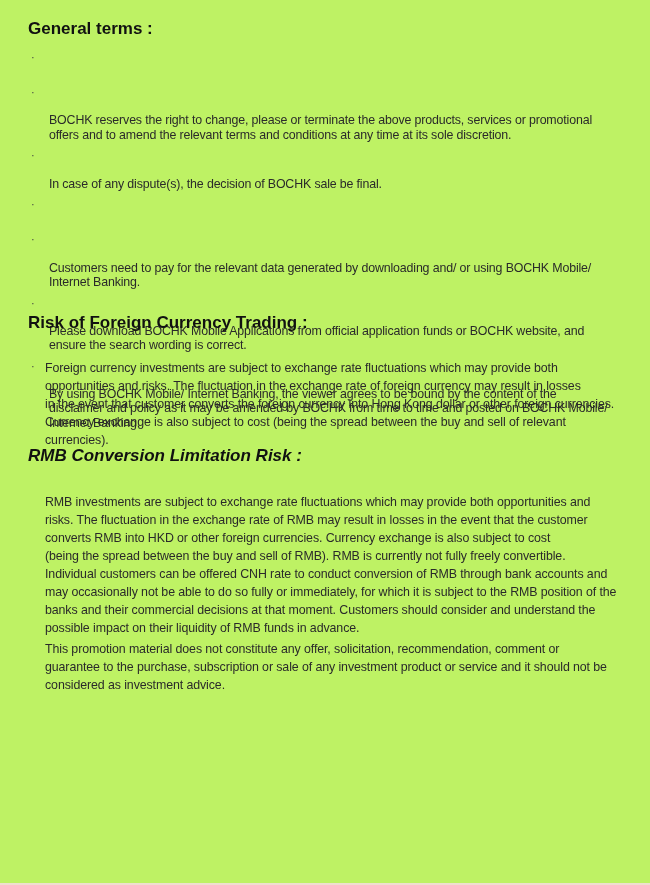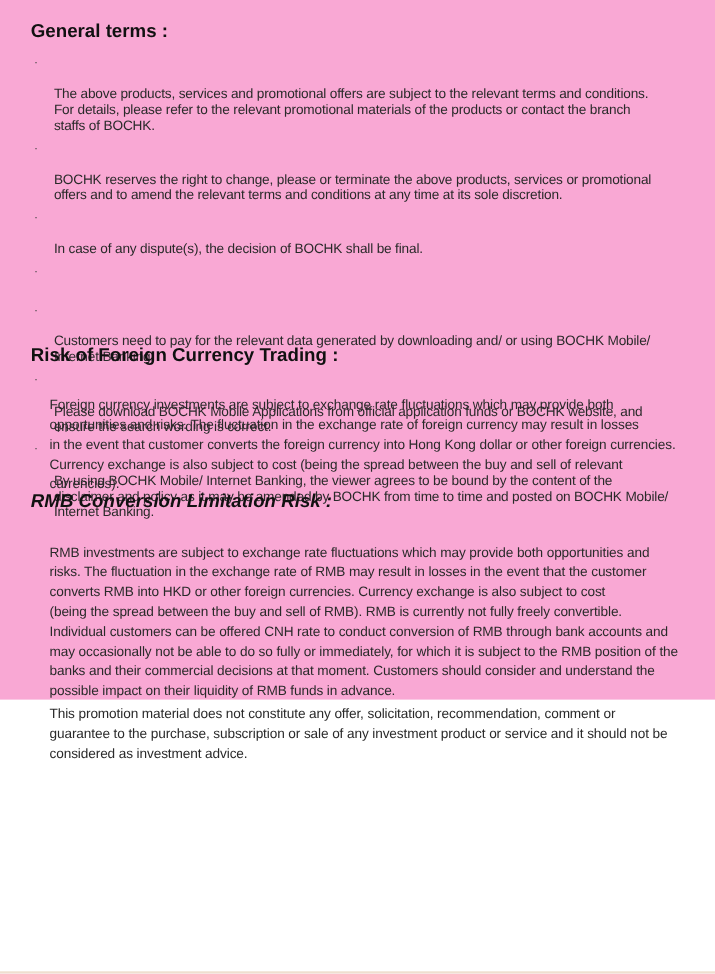--- a/index.html
+++ b/index.html
@@ -13,22 +13,22 @@
       position: relative;
       overflow: hidden;
       font-family: "Liberation Sans", "DejaVu Sans", sans-serif;
       color: #222222;
     }
     .page {
       position: absolute;
       left: 0;
       top: 0;
       width: 650px;
-      height: 636px;
-      background: #f9a8d4;
+      height: 883px;
+      background: #bef264;
     }
     .bottom-rule {
       position: absolute;
       left: 0;
       right: 0;
       bottom: 0;
       height: 2px;
       background: #efdfcf;
     }
     h2 {
@@ -89,32 +89,29 @@
 </head>
 <body>
 
 <div class="page">
 
   <h2 id="h-general">General terms :</h2>
 
   <ul class="terms">
     <li>
       <span class="bullet">·</span>
-      <span>The above products, services and promotional offers are subject to the relevant terms and conditions.
-For details, please refer to the relevant promotional materials of the products or contact the branch
-staffs of BOCHK.</span>
     </li>
     <li>
       <span class="bullet">·</span>
       <span>BOCHK reserves the right to change, please or terminate the above products, services or promotional
 offers and to amend the relevant terms and conditions at any time at its sole discretion.</span>
     </li>
     <li>
       <span class="bullet">·</span>
-      <span>In case of any dispute(s), the decision of BOCHK shall be final.</span>
+      <span>In case of any dispute(s), the decision of BOCHK sale be final.</span>
     </li>
     <li>
       <span class="bullet">·</span>
     </li>
     <li>
       <span class="bullet">·</span>
       <span>Customers need to pay for the relevant data generated by downloading and/ or using BOCHK Mobile/
 Internet Banking.</span>
     </li>
     <li>

